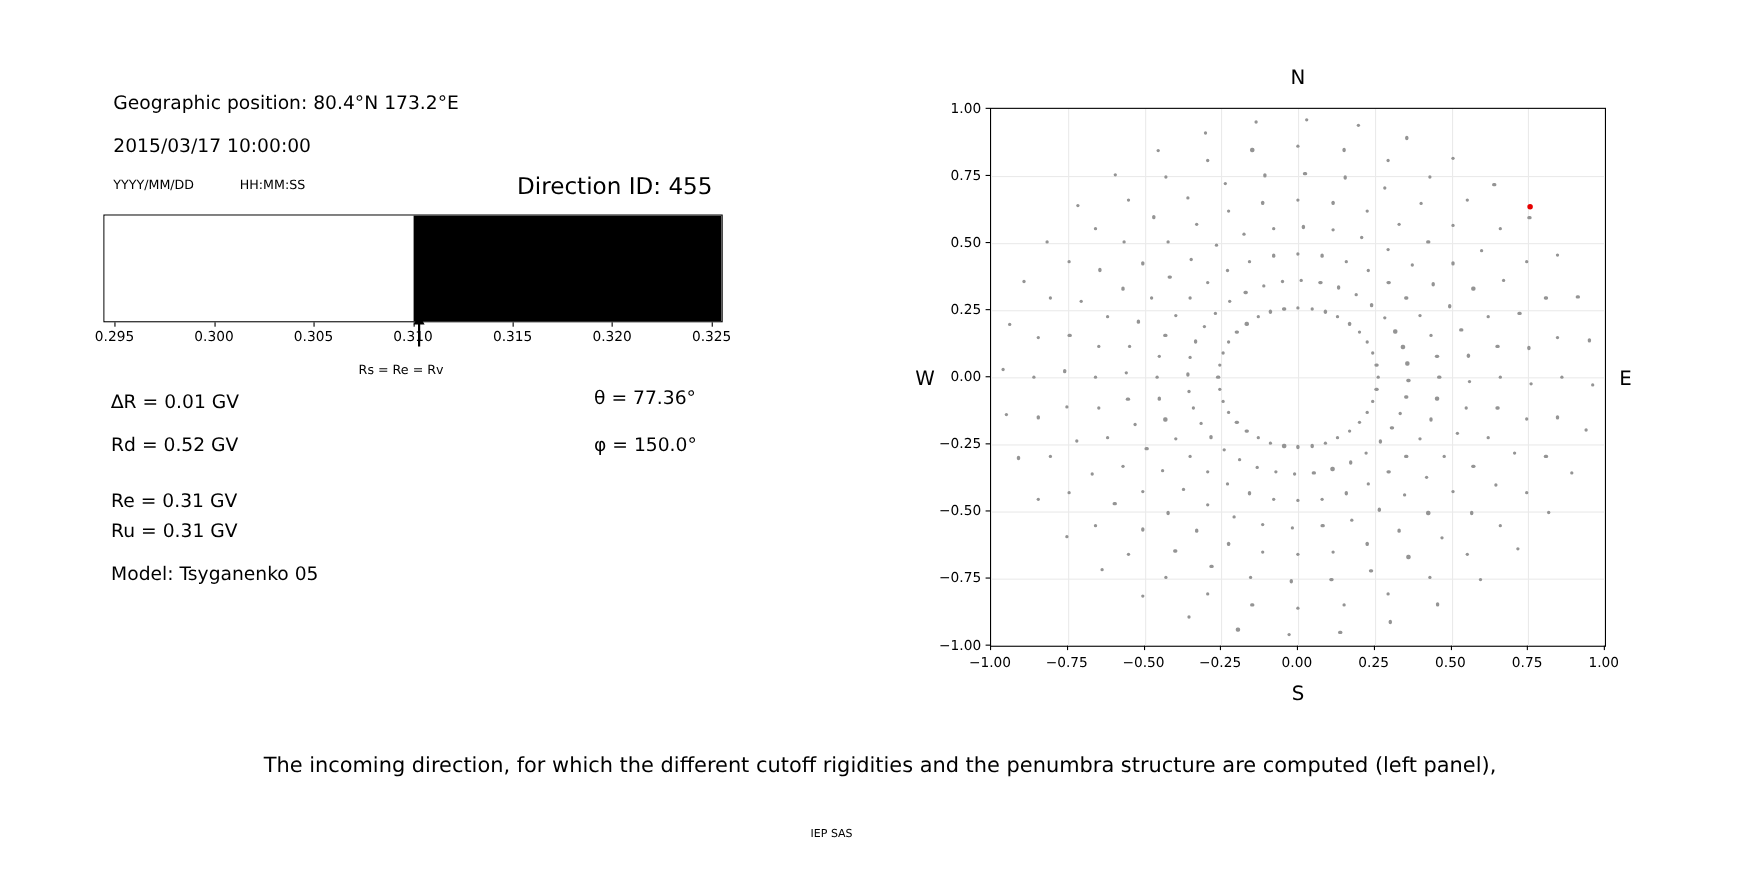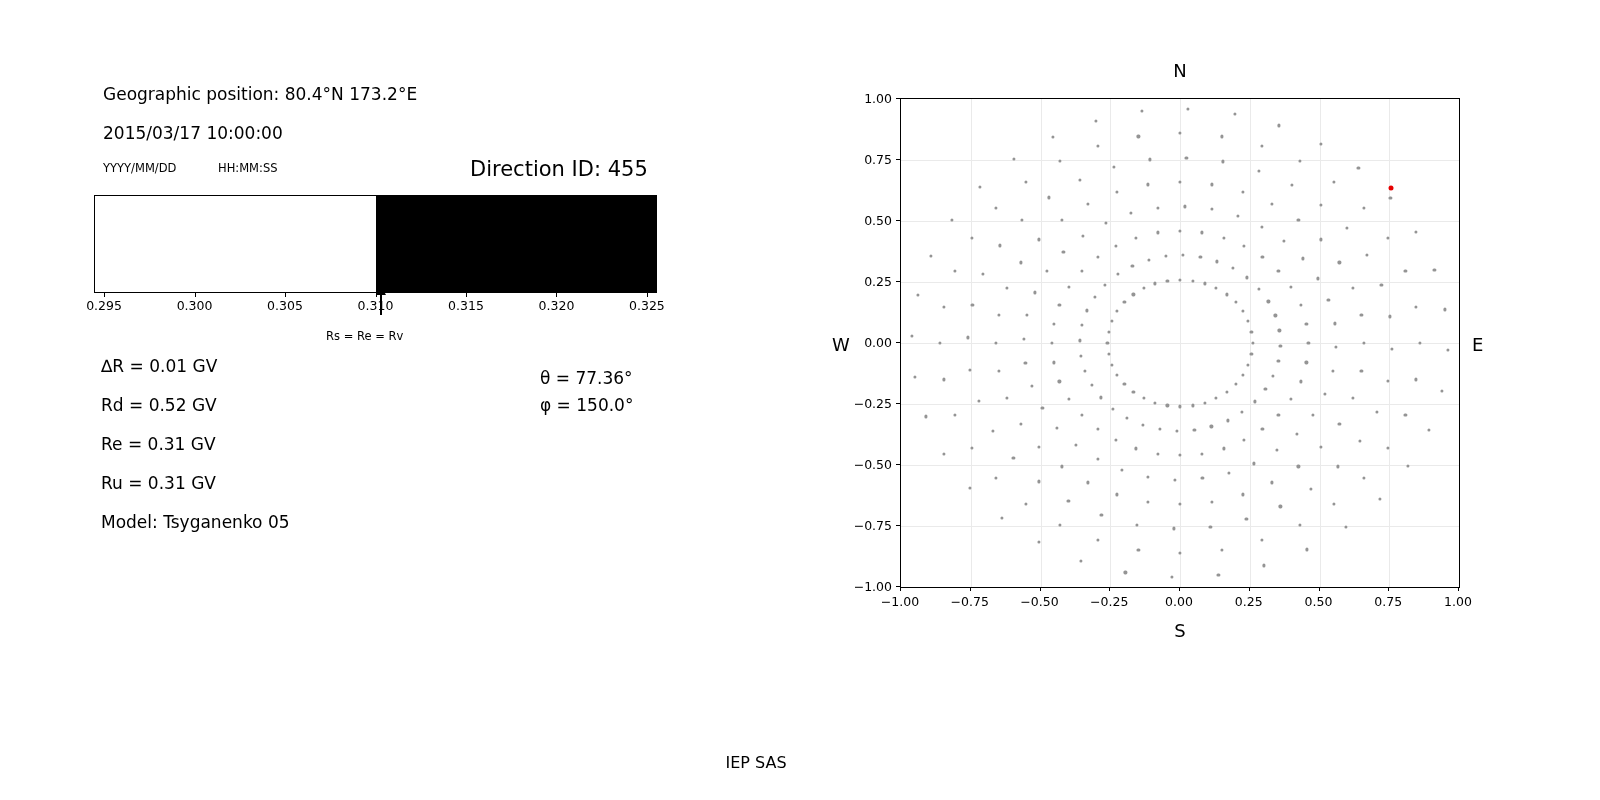--- a/index.html
+++ b/index.html
@@ -123,24 +123,24 @@
     white-space: nowrap;
   }
 
   .value-line {
     position: absolute;
     font-size: 17px;
     white-space: nowrap;
   }
   #dr-val    { left: 101px; top: 356px; }
   #rd-val    { left: 101px; top: 395px; }
-  #re-val    { left: 101px; top: 434px; }
+  #re-val    { left: 101px; top: 446px; }
   #ru-val    { left: 101px; top: 473px; }
   #model-val { left: 101px; top: 512px; }
-  #theta-val { left: 540px; top: 368px; }
+  #theta-val { left: 540px; top: 352px; }
   #phi-val   { left: 540px; top: 395px; }
 
   
   #right-panel {
     position: absolute;
     left: 810px;
     top: 40px;
     width: 720px;
     height: 620px;
   }
@@ -219,21 +219,21 @@
     text-align: center;
     font-size: 19px;
     line-height: 32px;
   }
   #footer {
     position: absolute;
     left: 0;
     top: 753px;
     width: 1512px;
     text-align: center;
-    font-size: 16px;
+    font-size: 10px;
   }
 </style>
 </head>
 <body>
 
 <div id="left-panel">
 
   <div class="info-line" id="geo-position">Geographic position: 80.4°N 173.2°E</div>
   <div class="info-line" id="datetime">2015/03/17 10:00:00</div>
   <div class="small-label" id="date-format-label">YYYY/MM/DD</div>
@@ -619,14 +619,15 @@
     <div class="ax-label-x" style="left: 438.75px; top: 554px;">0.25</div>
     <div class="ax-tick-x" style="left: 508.5px; top: 547px;"></div>
     <div class="ax-label-x" style="left: 508.5px; top: 554px;">0.50</div>
     <div class="ax-tick-x" style="left: 578.25px; top: 547px;"></div>
     <div class="ax-label-x" style="left: 578.25px; top: 554px;">0.75</div>
     <div class="ax-tick-x" style="left: 648px; top: 547px;"></div>
     <div class="ax-label-x" style="left: 648px; top: 554px;">1.00</div>
   </div>
 
 <div id="caption">
+  <div>The incoming direction, for which the different cutoff rigidities and the penumbra structure are computed (left panel),</div>
 </div>
 <div id="footer">IEP SAS</div>
 
 </body></html>

